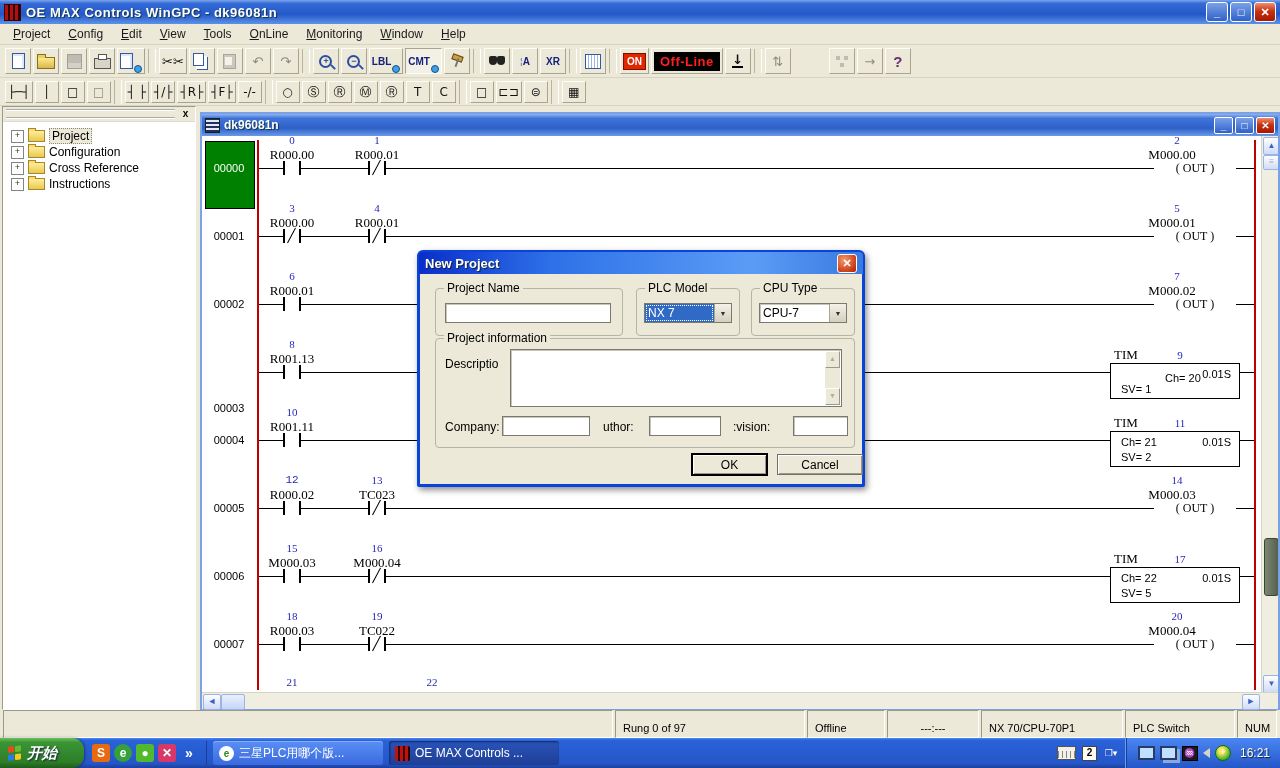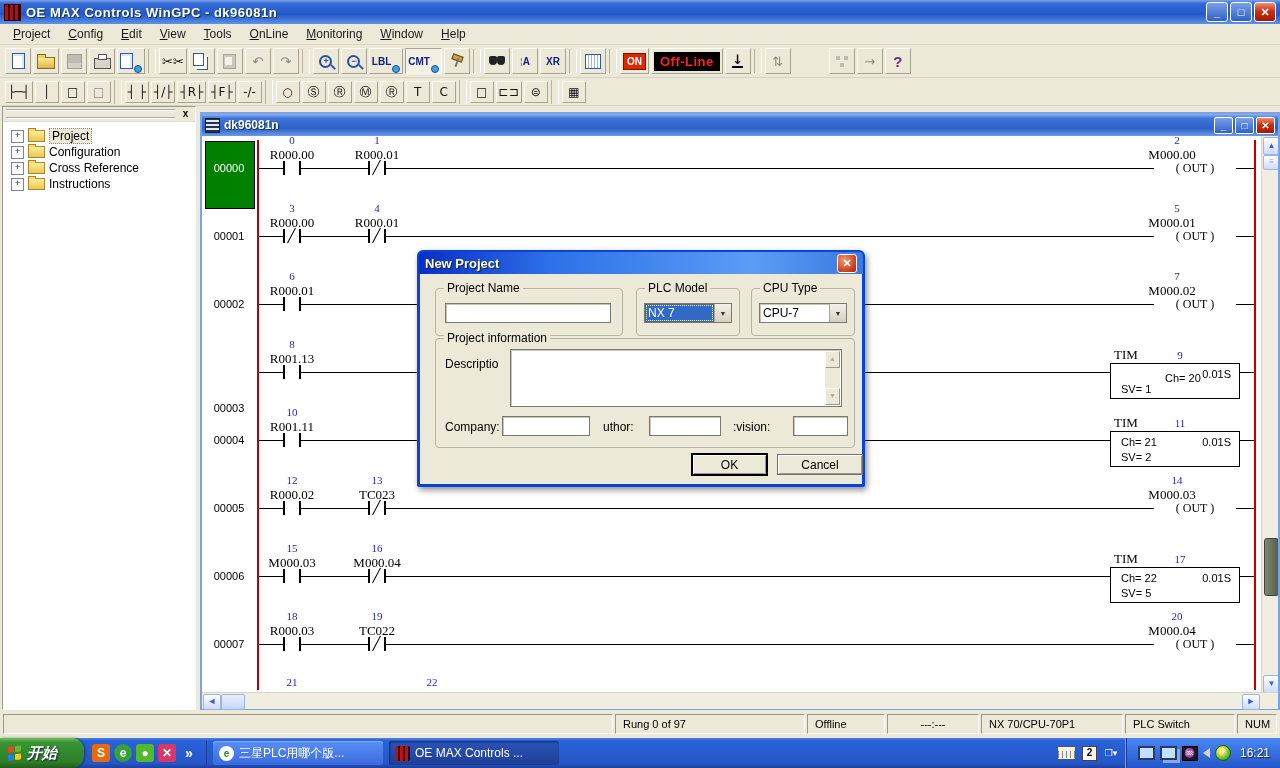--- a/index.html
+++ b/index.html
@@ -143,22 +143,22 @@
     display:flex;flex-direction:column;justify-content:space-between;}
   .ta-ar{height:15px;background:#ece9d8;border:1px solid;border-color:#fff #9a9a8c #9a9a8c #fff;
     color:#b0ae9e;font-size:7px;text-align:center;line-height:14px;}
   .btn{position:absolute;height:21px;background:#ece9d8;border:1px solid #707070;
     box-shadow:inset 1px 1px 0 #fff,inset -1px -1px 0 #9a9a8a;font-size:12px;text-align:center;line-height:20px;box-sizing:border-box;}
   .btn.default{border:1px solid #000;box-shadow:0 0 0 1px #000,inset 1px 1px 0 #fff,inset -1px -1px 0 #9a9a8a;}
 
   
   .statusbar{position:absolute;left:0;top:710px;width:1280px;height:28px;background:#ece9d8;
     display:flex;align-items:center;gap:2px;padding:0 3px;box-sizing:border-box;}
-  .sb-panel{height:20px;border:1px solid;border-color:#9a9a8c #fff #fff #9a9a8c;font-size:11px;
-    line-height:18px;padding:0 7px;box-sizing:border-box;white-space:nowrap;overflow:hidden;}
+  .sb-panel{height:28px;border:1px solid;border-color:#9a9a8c #fff #fff #9a9a8c;font-size:11px;
+    line-height:18px;padding:8px 7px;box-sizing:border-box;white-space:nowrap;overflow:hidden;}
   .sb-grow{flex:1;}
 
   
   .taskbar{position:absolute;left:0;top:738px;width:1280px;height:30px;
     background:linear-gradient(180deg,#4b87f3 0%,#2a62d8 8%,#2456c8 85%,#1c3f9c 100%);display:flex;align-items:center;}
   .startbtn{height:30px;width:84px;border-radius:0 12px 12px 0;
     background:linear-gradient(180deg,#6cbf5a 0%,#3a9434 15%,#2e7e28 80%,#1e5c1a 100%);
     display:flex;align-items:center;gap:5px;padding-left:8px;box-sizing:border-box;
     box-shadow:1px 0 3px rgba(0,0,0,.4);}
   .flag{width:14px;height:14px;display:grid;grid-template-columns:6px 6px;grid-gap:1px;transform:skewY(-6deg);}
@@ -496,21 +496,21 @@
           <div class="cbar" style="left: 97px; top: 297px;"></div>
           <div class="tim-title" style="left: 912px; top: 279px;">TIM</div>
           <div class="l-num" style="left: 953px; top: 281px; width: 50px;">11</div>
           <div class="tim-box" style="left: 908px; top: 295px;">
             <span style="left: 10px; top: 4px;">Ch= 21</span>
             <span style="right: 8px; top: 4px;">0.01S</span>
             <span style="left: 10px; top: 19px;">SV= 2</span>
           </div>
           <div class="rung-num" style="top: 365px;">00005</div>
           <div class="wire" style="left: 57px; top: 372px; width: 995px;"></div>
-          <div class="l-num" style="left: 65px; top: 338px; width: 50px;">12</div>
+          <div class="l-num" style="left: 65px; top: 338px; width: 50px; font-family: Liberation Mono, monospace;">12</div>
           <div class="l-name" style="left: 45px; top: 351px; width: 90px;">R000.02</div>
           <div class="cgap" style="left: 83px; top: 365px;"></div>
           <div class="cbar" style="left: 81px; top: 365px;"></div>
           <div class="cbar" style="left: 97px; top: 365px;"></div>
           <div class="l-num" style="left: 150px; top: 338px; width: 50px;">13</div>
           <div class="l-name" style="left: 130px; top: 351px; width: 90px; font-family: Liberation Serif, serif;">TC023</div>
           <div class="cgap" style="left: 168px; top: 365px;">
             <div class="cslash" style="left: 6px; top: -2px;"></div>
           </div>
           <div class="cbar" style="left: 166px; top: 365px;"></div>

